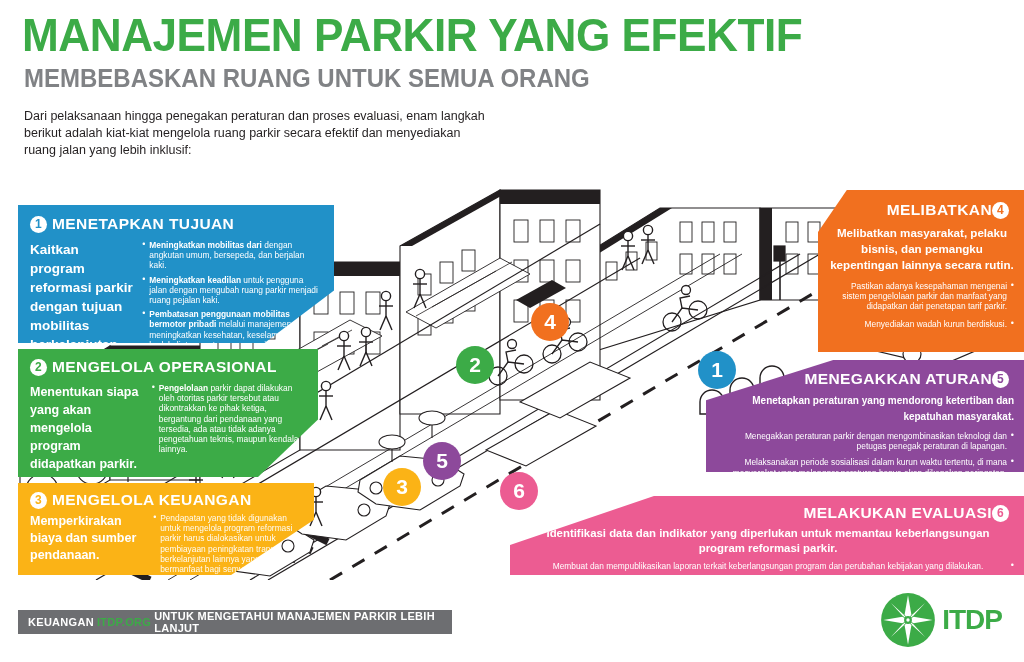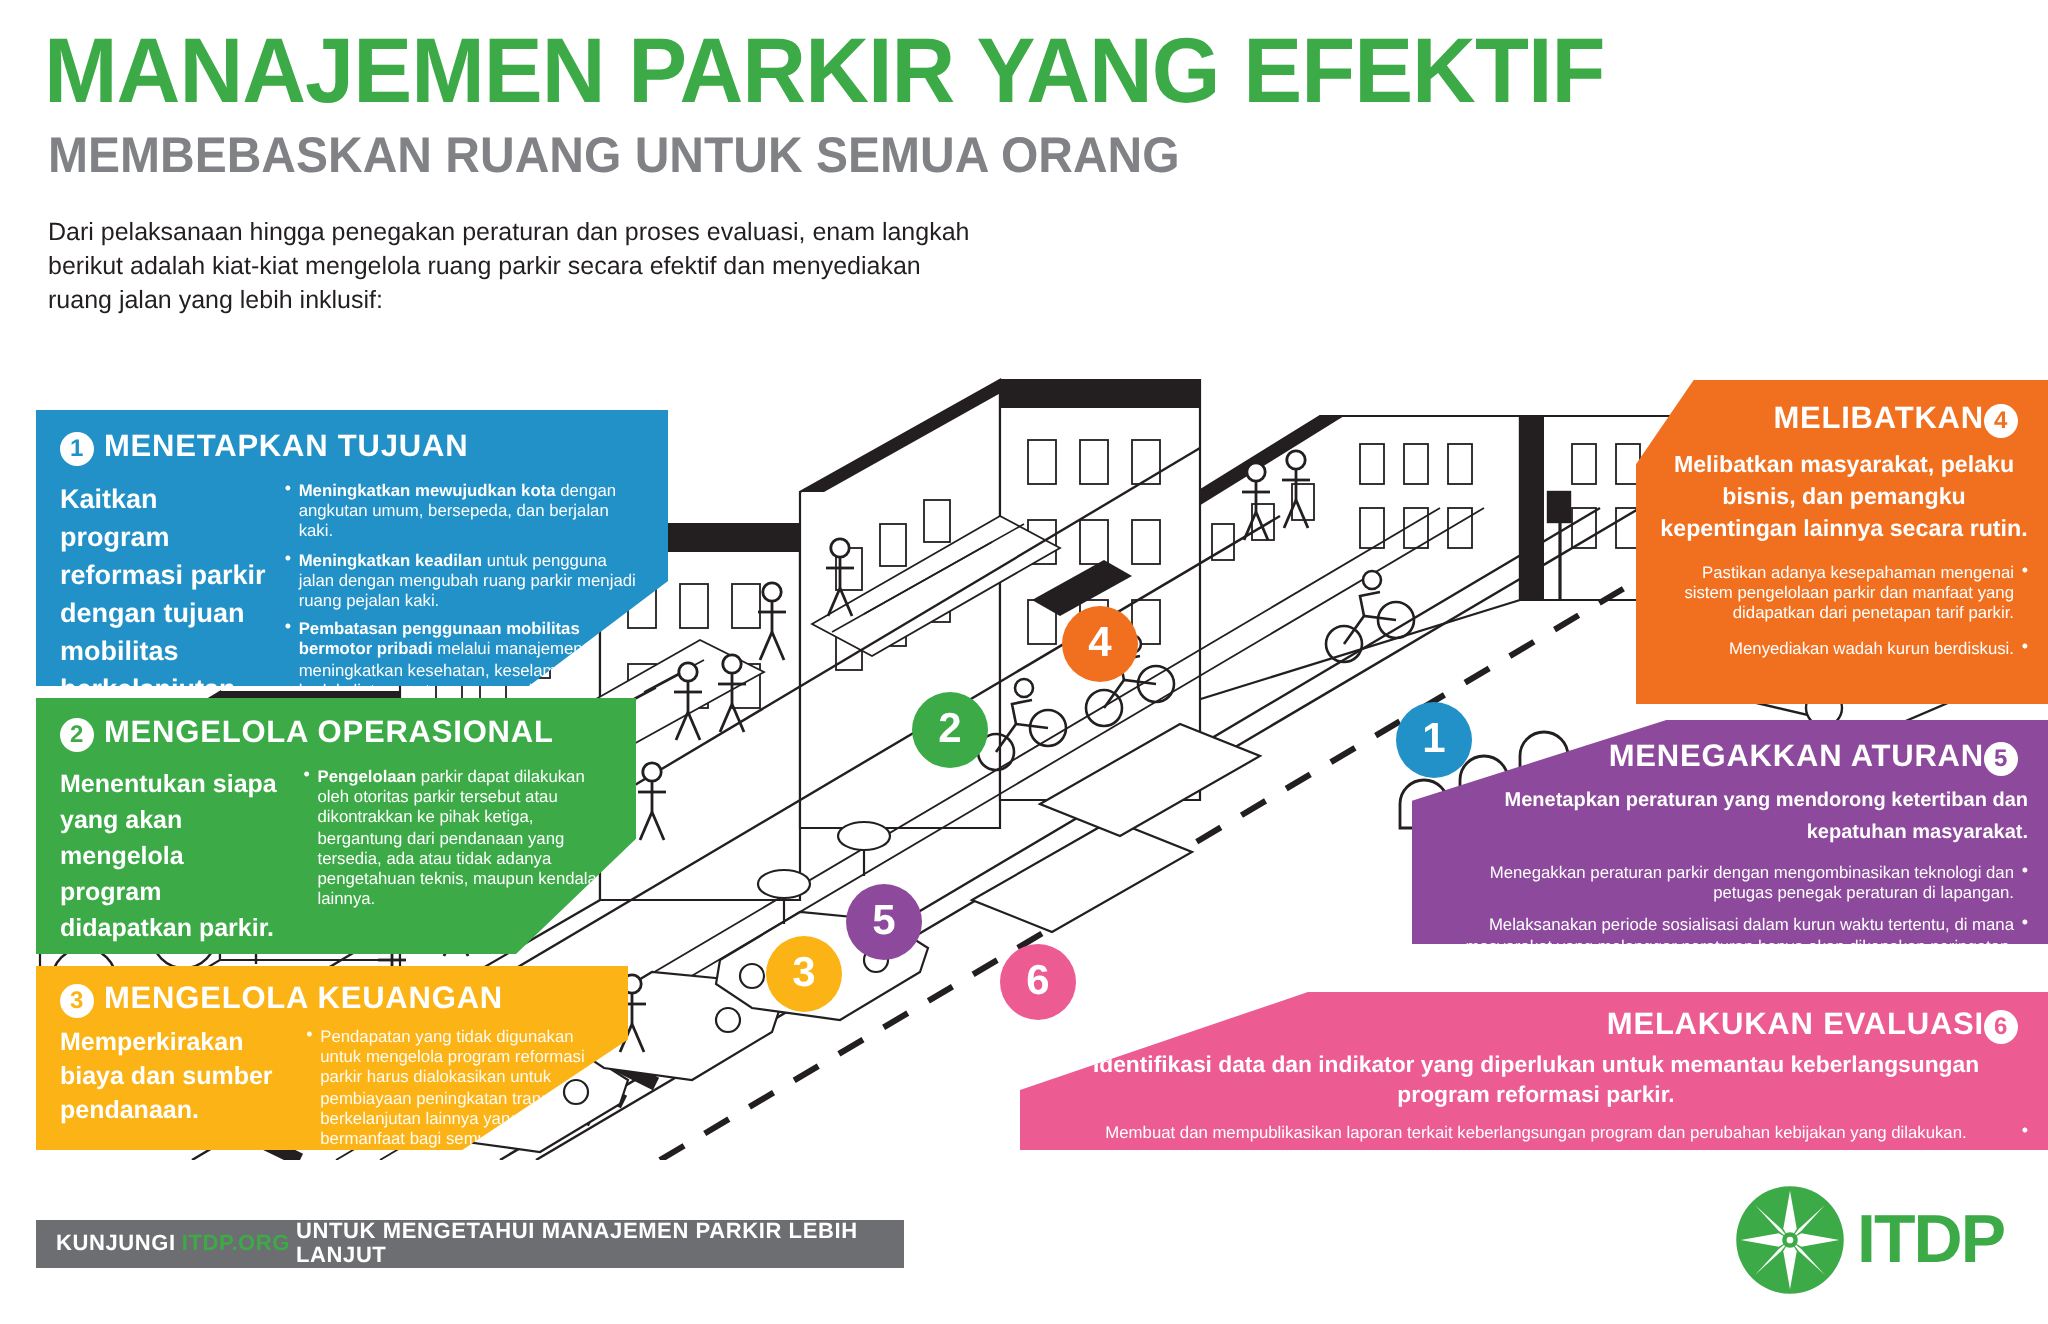--- a/index.html
+++ b/index.html
@@ -124,21 +124,21 @@
 
   
   .footbar {
     position: absolute; left: 18px; top: 610px; width: 434px; height: 24px;
     background: #6d6e71; color: #ffffff;
     font-size: 11px; font-weight: bold; letter-spacing: 0.3px;
     display: flex; align-items: center; padding-left: 10px;
   }
   .footbar .hl { color: #3cab47; margin: 0 3px; }
   .brand { position: absolute; right: 22px; top: 592px; display: flex; align-items: center; gap: 6px; }
-  .brand .btext { font-size: 34px; font-weight: bold; color: #3cab47; letter-spacing: -1px; }
+  .brand .btext { font-size: 28px; font-weight: bold; color: #3cab47; letter-spacing: -1px; }
 </style>
 </head>
 <body>
 
 <div class="stage">
 
   <div class="title">MANAJEMEN PARKIR YANG EFEKTIF</div>
   <div class="subtitle">MEMBEBASKAN RUANG UNTUK SEMUA ORANG</div>
   <div class="intro">Dari pelaksanaan hingga penegakan peraturan dan proses evaluasi, enam langkah berikut adalah kiat-kiat mengelola ruang parkir secara efektif dan menyediakan ruang jalan yang lebih inklusif:</div>
 
@@ -484,21 +484,21 @@
   </div>
 
   <div class="panel" id="p1">
     <div class="phead">
       <span class="pnum">1</span>
       <span>MENETAPKAN  TUJUAN</span>
     </div>
     <div class="body">
       <div class="plead">Kaitkan program reformasi parkir dengan tujuan mobilitas berkelanjutan</div>
       <ul class="pbul">
-        <li><b>Meningkatkan mewujudkan kota</b><span> dengan angkutan umum, bersepeda, dan berjalan kaki.</span></li>
+        <li><b>Meningkatkan mobilitas dari</b><span> dengan angkutan umum, bersepeda, dan berjalan kaki.</span></li>
         <li><b>Meningkatkan keadilan</b><span> untuk pengguna jalan dengan mengubah ruang parkir menjadi ruang pejalan kaki.</span></li>
         <li><b>Pembatasan penggunaan mobilitas bermotor pribadi</b><span> melalui manajemen parkir, meningkatkan kesehatan, keselamatan berlalu lintas, serta mengurangi dampak dari perubahan iklim.</span></li>
         <li><b>Pendanaan untuk parkir dapat dialihkan</b><span> untuk mewujudkan transportasi berkelanjutan.</span></li>
       </ul>
     </div>
   </div>
 
   <div class="panel" id="p2">
     <div class="phead">
       <span class="pnum">2</span>
@@ -561,21 +561,21 @@
   </div>
 
   <div class="marker" id="m1" style="left: 717px; top: 370px; background: rgb(33, 145, 200);">1</div>
   <div class="marker" id="m2" style="left: 475px; top: 365px; background: rgb(60, 171, 71);">2</div>
   <div class="marker" id="m3" style="left: 402px; top: 487px; background: rgb(251, 179, 22);">3</div>
   <div class="marker" id="m4" style="left: 550px; top: 322px; background: rgb(241, 112, 31);">4</div>
   <div class="marker" id="m5" style="left: 442px; top: 461px; background: rgb(141, 73, 155);">5</div>
   <div class="marker" id="m6" style="left: 519px; top: 491px; background: rgb(236, 92, 146);">6</div>
 
   <div class="footbar">
-    <span>KUNJUNGI</span>
+    <span>KEUANGAN</span>
     <span class="hl">ITDP.ORG</span>
     <span>UNTUK MENGETAHUI MANAJEMEN PARKIR LEBIH LANJUT</span>
   </div>
 
   <div class="brand">
     <svg width="56" height="56" viewBox="0 0 100 100">
       <circle cx="50" cy="50" r="48" fill="#3cab47"></circle>
       <g fill="#ffffff">
         <polygon points="50,6 56,40 50,50 44,40"></polygon>
         <polygon points="94,50 60,56 50,50 60,44"></polygon>

